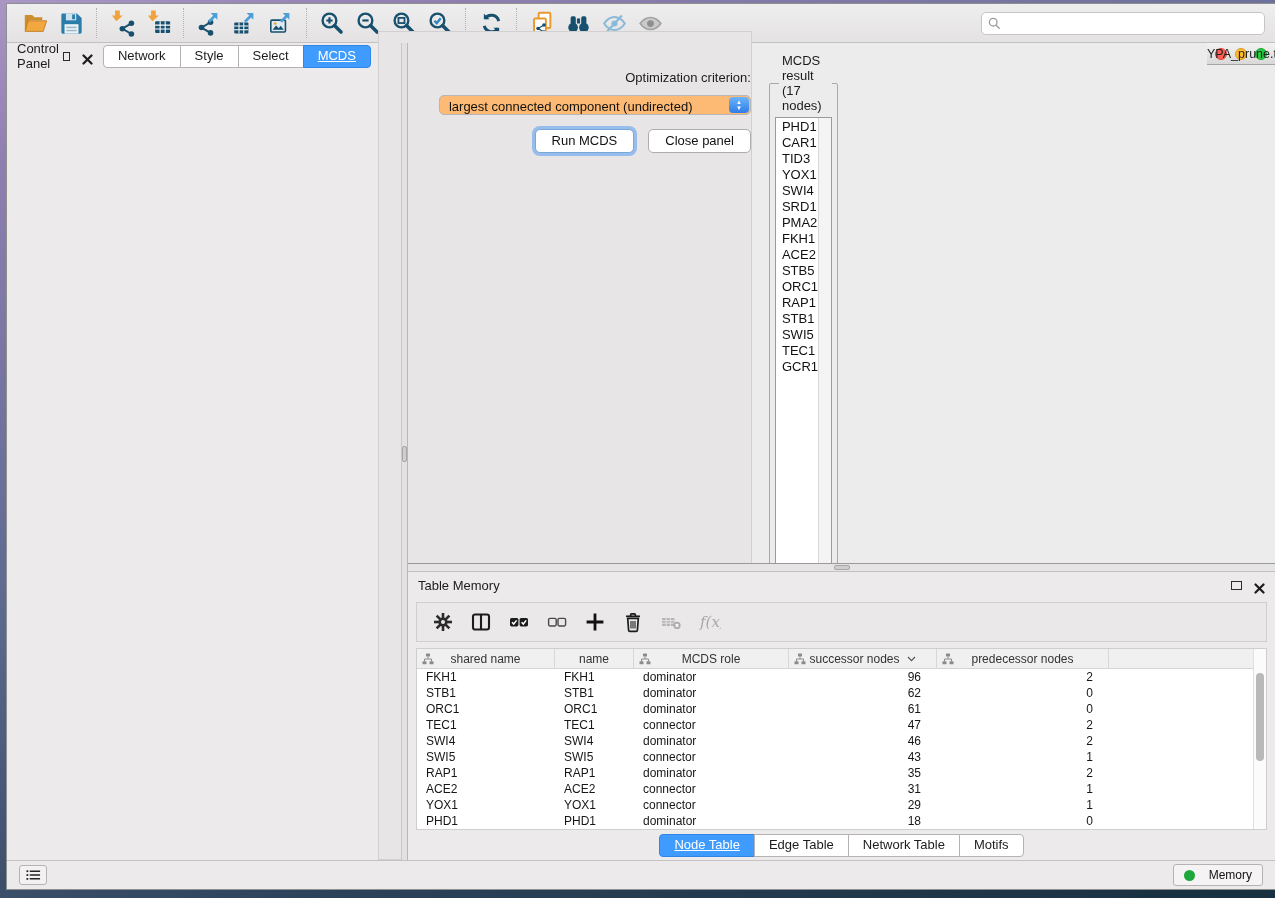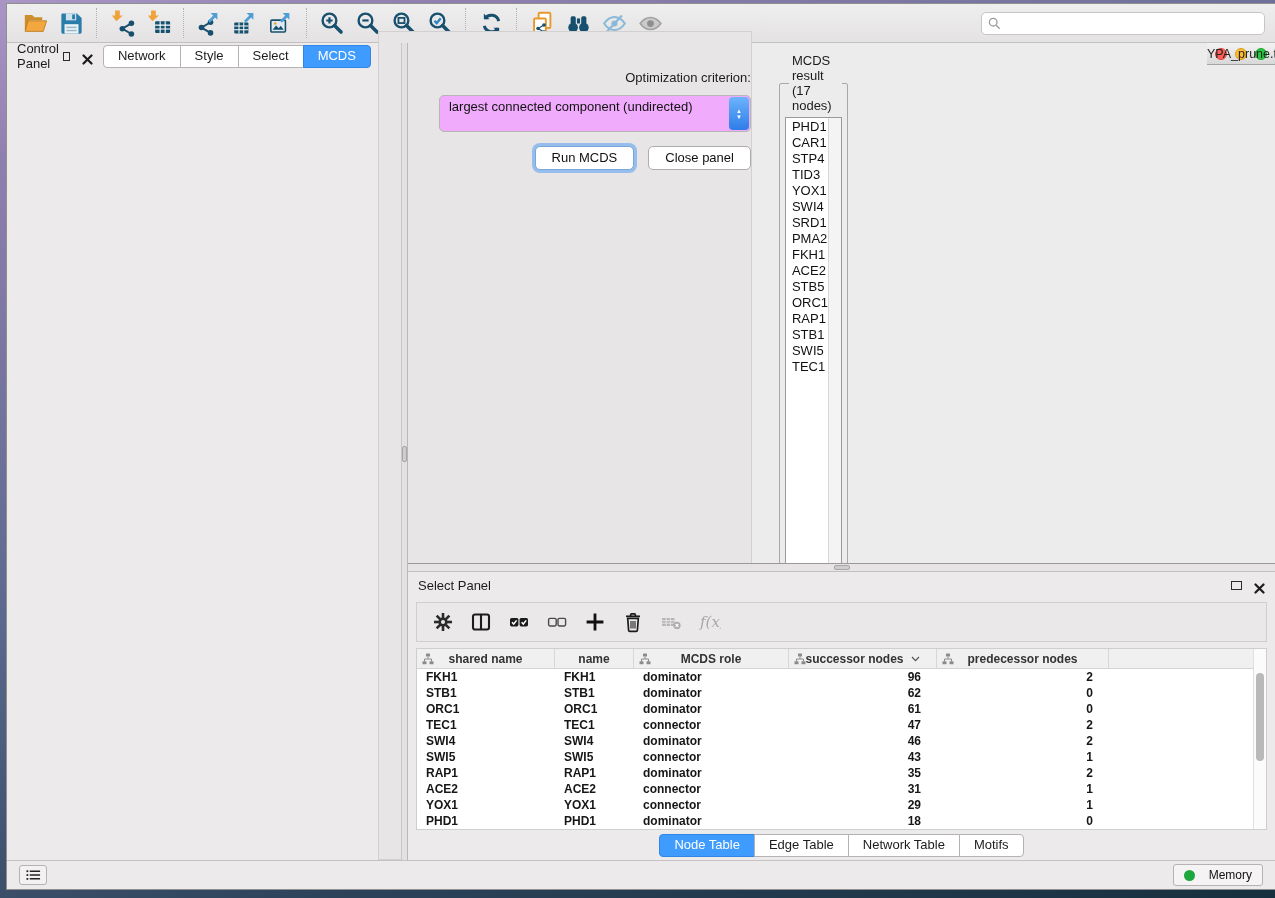--- a/index.html
+++ b/index.html
@@ -35,37 +35,37 @@
   .pt-spacer { flex:1; }
   .float-icon { width:11px; height:9px; border:1.6px solid #2b2b2b; display:inline-block; margin-right:12px; }
   .close-icon { width:11px; height:11px; display:inline-block; }
   .close-icon svg { width:11px; height:11px; }
 
   .cp-tabs { display:flex; justify-content:center; height:23px; flex:0 0 23px; margin-top:2px; position:relative; z-index:2; }
   .tab-btn { font-size:13px; color:#1c1c1c; background:#fff; border:1px solid #b4b2b2;
     padding:2px 14px 3px; margin-left:-1px; line-height:16px; }
   .tab-btn:first-child { border-top-left-radius:4px; border-bottom-left-radius:4px; margin-left:0; }
   .tab-btn:last-child { border-top-right-radius:4px; border-bottom-right-radius:4px; }
-  .tab-btn.active { background:#3f9bfd; border-color:#2f86e6; color:#fff; }
+  .tab-btn.active { background:#3f9bfd; border-color:#2f86e6; color:#fff;text-decoration:underline; }
 
   .cp-body { margin:-12px 7px 0; flex:0 0 374px; background:#e7e5e5; border:1px solid #d2d0d0;
     padding-top:38px; display:flex; flex-direction:column; align-items:flex-end; }
   .opt-label { font-size:13px; color:#1c1c1c; margin-bottom:10px; }
-  .dropdown { width:312px; height:37px; background:#f0abfc; border:1px solid #b7b5b5; border-radius:5px;
+  .dropdown { width:312px; height:20px; background:#fdba74; border:1px solid #b7b5b5; border-radius:5px;
     display:flex; align-items:stretch; overflow:hidden; }
   .dropdown .dd-value { flex:1; font-size:13px; color:#111; padding:3px 0 0 9px; white-space:nowrap; }
   .dd-stepper { width:20px; background:linear-gradient(#6cb4fb,#2e7de9); border-radius:4px; margin:1px;
     display:flex; flex-direction:column; align-items:center; justify-content:center; color:#fff; }
   .dd-stepper span { font-size:6px; line-height:6px; }
   .cp-buttons { display:flex; margin-top:14px; gap:14px; }
   .cy-btn { font-size:13px; color:#111; background:#fff; border:1px solid #aeacac; border-radius:5px;
     padding:3px 16px 4px; }
   .cy-btn.focused { box-shadow:0 0 0 3px rgba(106,168,238,.65); border-color:#7aa7d9; }
 
-  .mcds-fieldset { margin:10px 20px 14px; flex:1; border:1px solid #a9a7a7; border-radius:2px;
+  .mcds-fieldset { margin:10px 10px 14px; flex:1; border:1px solid #a9a7a7; border-radius:2px;
     padding:4px 5px 6px; display:flex; flex-direction:column; min-height:0; }
   .mcds-fieldset legend { font-size:13px; color:#1c1c1c; padding:0 3px; margin-left:4px; }
   .result-list { flex:1; background:#fff; border:1px solid #9b9999; display:flex; min-height:0; }
   .result-items { flex:1; overflow:hidden; padding:1px 0 0 6px; }
   .result-items div { font-size:13px; line-height:16px; color:#111; }
   .list-scroll { width:13px; flex:0 0 13px; background:#f4f4f4; border-left:1px solid #d8d8d8; }
 
   
   .v-splitter { width:7px; flex:0 0 7px; background:#e3e1e1; border-left:1px solid #c9c7c7;
     border-right:1px solid #b9b7b7; position:relative; }
@@ -91,21 +91,21 @@
   .h-splitter .thumb { position:absolute; left:50%; top:1px; width:16px; height:5px; margin-left:-8px;
     background:#cfcdcd; border:1px solid #a8a6a6; border-radius:2px; }
 
   
   .table-panel { flex:1; background:#eceaea; display:flex; flex-direction:column; min-height:0; }
   .tp-toolbar { margin:4px 8px 6px; height:40px; flex:0 0 40px; background:#eae8e8;
     border:1px solid #d0cece; display:flex; align-items:center; padding:0 10px; gap:6px; }
   .tp-btn { width:32px; height:30px; display:flex; align-items:center; justify-content:center; }
   .tp-btn svg { width:24px; height:24px; }
   .tp-table { margin:0 8px; flex:1; background:#fff; border:1px solid #cfcdcd; display:flex; min-height:0; }
-  .tp-cols { flex:1; display:flex; flex-direction:column; min-width:0;font-weight:bold; }
+  .tp-cols { flex:1; display:flex; flex-direction:column; min-width:0; }
   .tp-header { height:20px; flex:0 0 20px; background:#f1f0f0; border-bottom:1px solid #d5d3d3; display:flex; }
   .th-cell { display:flex; align-items:center; justify-content:center; gap:5px; font-size:12px; color:#333;
     border-right:1px solid #d8d6d6; position:relative; }
   .th-cell svg.tree { width:12px; height:12px; position:absolute; left:5px; }
   .th-cell .sort { margin-left:2px; }
   .tp-body { flex:1; overflow:hidden; }
   .t-row { height:16px; display:flex; }
   .t-cell { font-size:12px; color:#161616; line-height:16px; padding-left:9px; white-space:nowrap; overflow:hidden; }
   .t-cell.num { text-align:right; padding-right:16px; padding-left:0; }
   .col-0{width:138px;flex:0 0 138px;} .col-1{width:79px;flex:0 0 79px;} .col-2{width:155px;flex:0 0 155px;align-items:center;}
@@ -332,34 +332,34 @@
           <button class="cy-btn focused">Run MCDS</button>
           <button class="cy-btn">Close panel</button>
         </div>
       </div>
       <fieldset class="mcds-fieldset">
         <legend>MCDS result (17 nodes)</legend>
         <div class="result-list">
           <div class="result-items" id="result-items">
               <div>PHD1</div>
               <div>CAR1</div>
-              <div>STP4</div>
               <div>TID3</div>
               <div>YOX1</div>
               <div>SWI4</div>
               <div>SRD1</div>
               <div>PMA2</div>
               <div>FKH1</div>
               <div>ACE2</div>
               <div>STB5</div>
               <div>ORC1</div>
               <div>RAP1</div>
               <div>STB1</div>
               <div>SWI5</div>
               <div>TEC1</div>
+              <div>GCR1</div>
             </div>
           <div class="list-scroll"></div>
         </div>
       </fieldset>
     </div>
 
     <div class="v-splitter">
       <div class="thumb"></div>
     </div>
 
@@ -1470,21 +1470,21 @@
             </svg>
         </div>
       </div>
 
       <div class="h-splitter">
         <div class="thumb"></div>
       </div>
 
       <div class="table-panel">
         <div class="panel-titlebar">
-          <span class="panel-title">Select Panel</span>
+          <span class="panel-title">Table Memory</span>
           <span class="pt-spacer"></span>
           <span class="float-icon"></span>
           <span class="close-icon">
             <svg viewBox="0 0 11 11">
                 <path d="M1.5 1.5 L9.5 9.5 M9.5 1.5 L1.5 9.5" stroke="#1c1c1c" stroke-width="2.2" stroke-linecap="round"></path>
               </svg>
           </span>
         </div>
         <div class="tp-toolbar" id="tp-toolbar">
             <div class="tp-btn">

